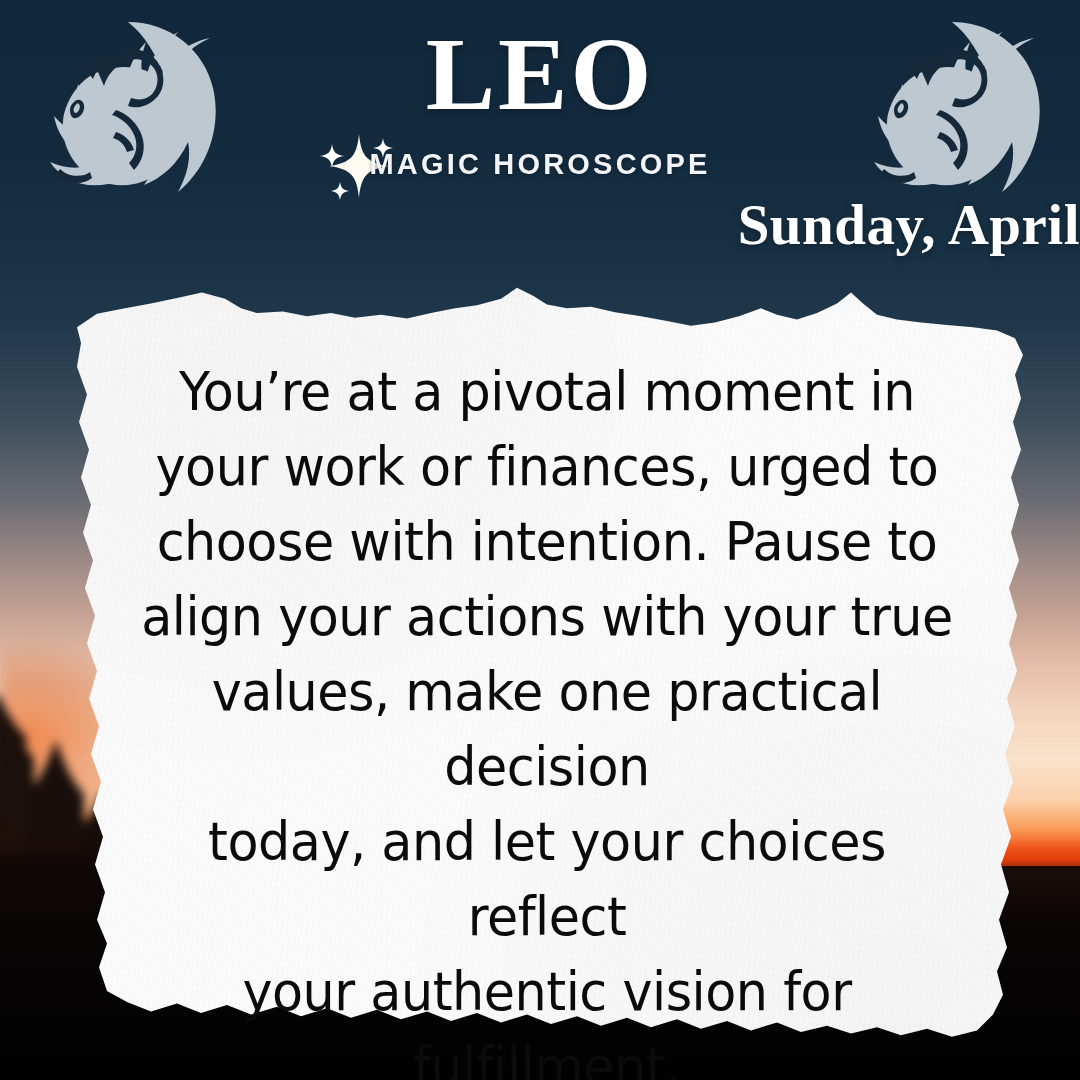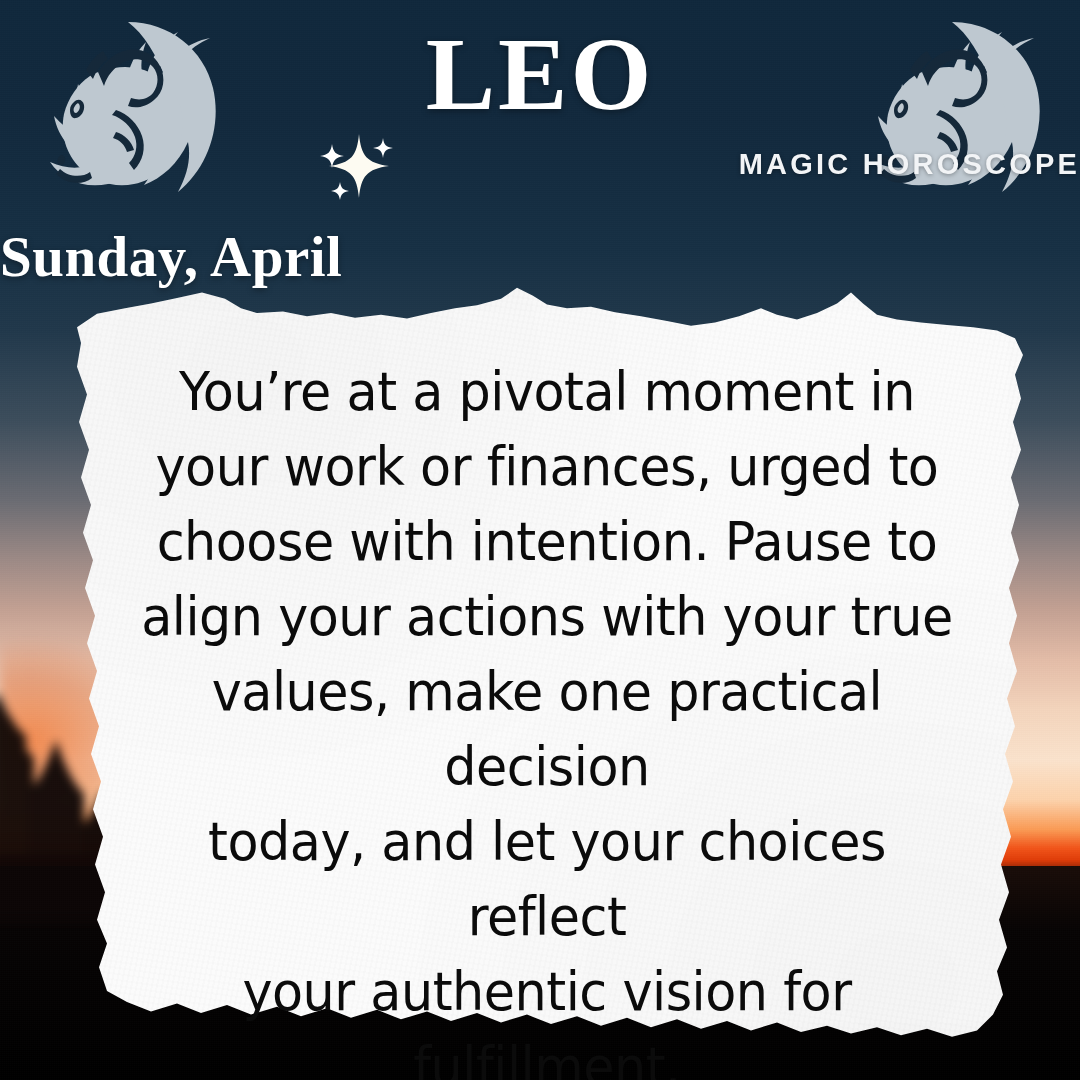--- a/index.html
+++ b/index.html
@@ -93,39 +93,38 @@
     font-weight: 700;
     font-size: 104px;
     line-height: 1;
     letter-spacing: 3px;
     color: #ffffff;
     text-shadow: 0 2px 6px rgba(0,0,0,.35);
   }
   .brand {
     position: absolute;
     left: 0; right: 0; top: 148px;
-    text-align: right;
+    text-align: center;
     font-family: "Liberation Sans", sans-serif;
     font-weight: 700;
     font-size: 29px;
     letter-spacing: 3.2px;
     color: #f2f4f6;
     text-shadow: 0 1px 4px rgba(0,0,0,.35);
   }
   .date-line {
     position: absolute;
     left: 0; right: 0; top: 192px;
-    text-align: left;
+    text-align: right;
     font-family: "Liberation Serif", "DejaVu Serif", serif;
     font-weight: 700;
     font-size: 57px;
     letter-spacing: .5px;
     color: #ffffff;
     text-shadow: 0 2px 6px rgba(0,0,0,.35);
-    margin-top: 32px;
   }
 
   
   .sparkles {
     position: absolute;
     left: 315px; top: 128px;
     width: 86px; height: 82px;
   }
 
   

